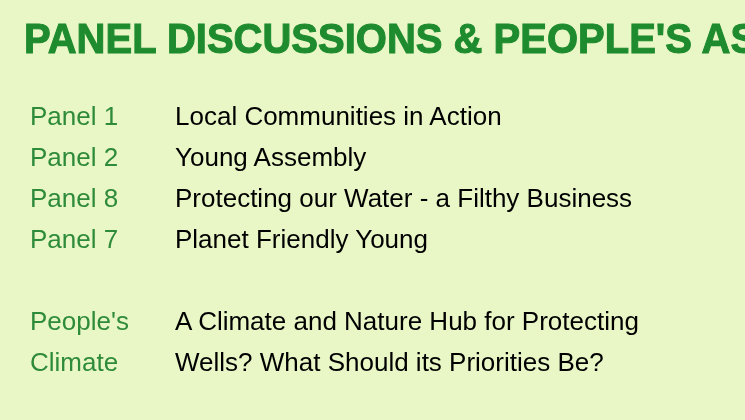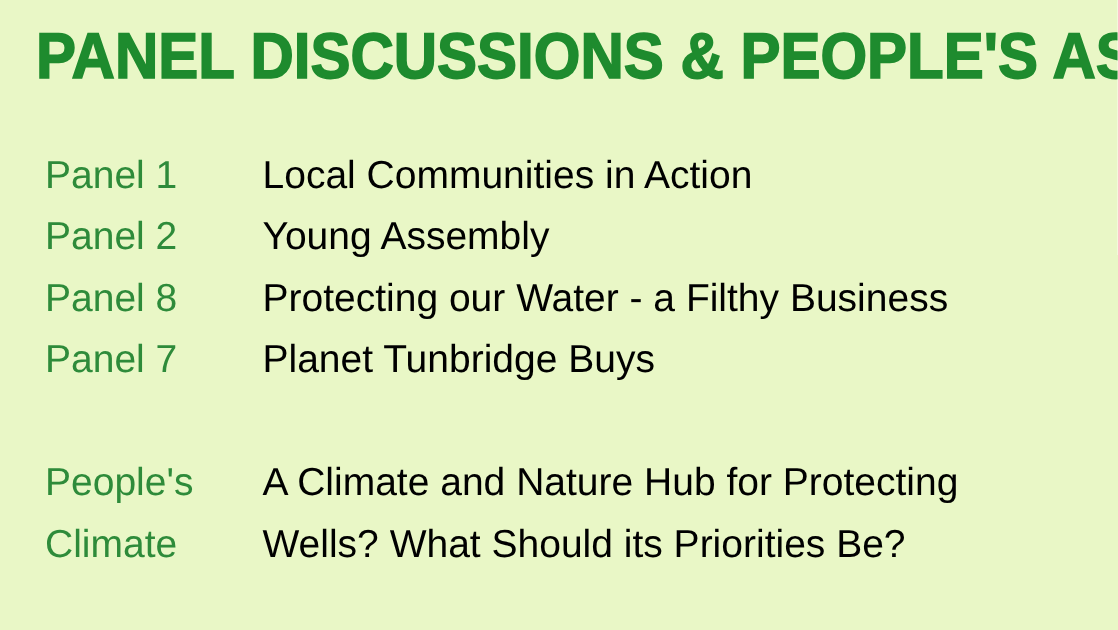--- a/index.html
+++ b/index.html
@@ -133,21 +133,21 @@
       <span class="desc">Young Assembly</span>
     </div>
 
     <div class="row">
       <span class="label">Panel 8</span>
       <span class="desc">Protecting our Water - a Filthy Business</span>
     </div>
 
     <div class="row">
       <span class="label">Panel 7</span>
-      <span class="desc">Planet Tunbridge Buys</span>
+      <span class="desc">Planet Friendly Young</span>
     </div>
 
     <div class="spacer"></div>
 
     <div class="assembly">
       <span class="label-line l1">People's</span>
       <span class="label-line l2">Climate</span>
       <span class="desc-line l1">A Climate and Nature Hub for Protecting</span>
       <span class="desc-line l2">Wells? What Should its Priorities Be?</span>
     </div>

